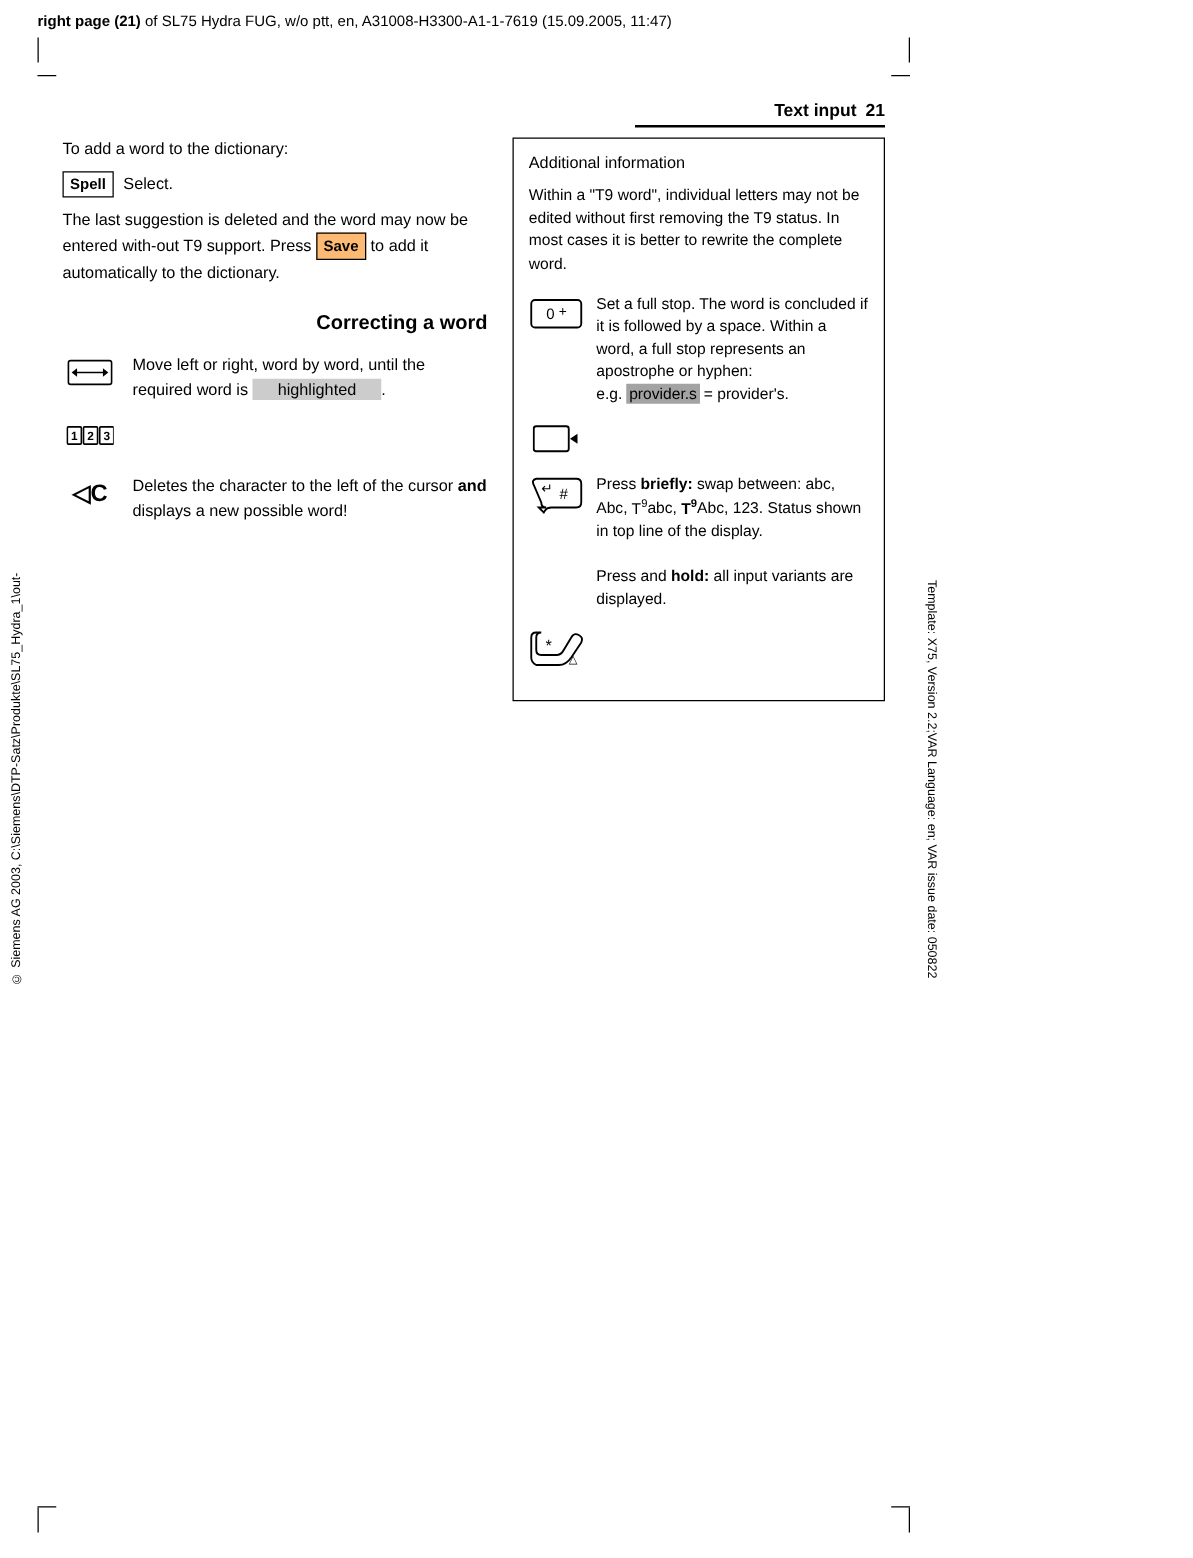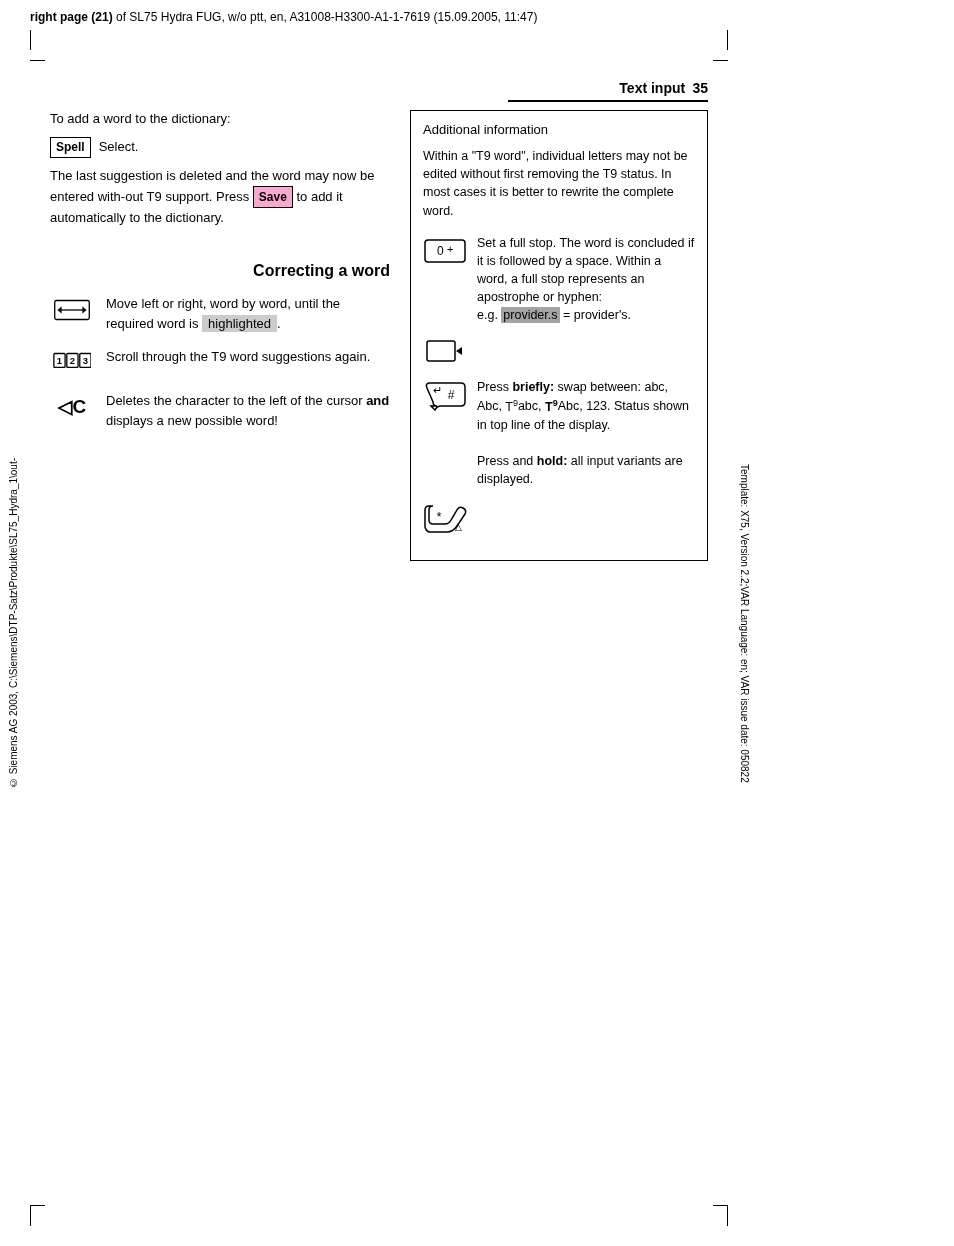--- a/index.html
+++ b/index.html
@@ -161,21 +161,21 @@
 
     
     .right-col {
       flex: 1;
       font-size: 12.5px;
       line-height: 1.4;
     }
 
     
     .add-word-section {
-      margin-bottom: 32px;
+      margin-bottom: 20px;
     }
 
     .add-word-title {
       margin-bottom: 8px;
       font-size: 13px;
     }
 
     .spell-row {
       display: flex;
       align-items: baseline;
@@ -192,21 +192,21 @@
       background: #fff;
       white-space: nowrap;
     }
 
     .key-badge-save {
       display: inline-block;
       border: 1.5px solid #000;
       padding: 1px 5px;
       font-size: 12px;
       font-weight: bold;
-      background: #f9a8d4;
+      background: #fdba74;
       white-space: nowrap;
     }
 
     .last-suggestion-text {
       font-size: 13px;
       line-height: 1.5;
     }
 
     
     .section-heading {
@@ -234,21 +234,21 @@
 
     .text-cell {
       flex: 1;
       font-size: 13px;
       line-height: 1.5;
     }
 
     
     .highlighted-word {
       background-color: #ccc;
-      padding: 1px 6px;
+      padding: 1px 20px;
       text-align: center;
     }
 
     
     .icon-svg {
       width: 38px;
       height: 28px;
     }
 
     
@@ -358,21 +358,21 @@
 
   <div class="sidebar-left">
     <span class="sidebar-left-text">© Siemens AG 2003, C:\Siemens\DTP-Satz\Produkte\SL75_Hydra_1\out-</span>
   </div>
 
   <div class="sidebar-right">
     <span class="sidebar-right-text">Template: X75, Version 2.2;VAR Language: en; VAR issue date: 050822</span>
   </div>
 
   <div class="page-title-area">
-    <span class="page-title-text">Text input</span>&nbsp;&nbsp;<span class="page-number">35</span>
+    <span class="page-title-text">Text input</span>&nbsp;&nbsp;<span class="page-number">21</span>
   </div>
 
   <div class="main-content">
 
     <div class="left-col">
 
       <div class="add-word-section">
         <div class="add-word-title">To add a word to the dictionary:</div>
 
         <div class="spell-row">
@@ -407,21 +407,20 @@
 
           <svg class="icon-svg" viewBox="0 0 44 28">
             <rect x="1" y="3" width="13" height="16" rx="1" fill="none" stroke="#000" stroke-width="1.5"></rect>
             <text x="7.5" y="15" text-anchor="middle" font-size="11" font-weight="bold" fill="#000">1</text>
             <rect x="16" y="3" width="13" height="16" rx="1" fill="none" stroke="#000" stroke-width="1.5"></rect>
             <text x="22.5" y="15" text-anchor="middle" font-size="11" font-weight="bold" fill="#000">2</text>
             <rect x="31" y="3" width="13" height="16" rx="1" fill="none" stroke="#000" stroke-width="1.5"></rect>
             <text x="37.5" y="15" text-anchor="middle" font-size="11" font-weight="bold" fill="#000">3</text>
           </svg>
         </div>
-        <div class="text-cell">Scroll through the T9 word suggestions again.</div>
       </div>
 
       <div class="icon-text-row">
         <div class="icon-cell">
 
           <svg class="icon-svg" viewBox="0 0 44 30">
             <text x="22" y="22" text-anchor="middle" font-size="22" font-weight="bold" fill="#000">◁C</text>
           </svg>
         </div>
         <div class="text-cell">

